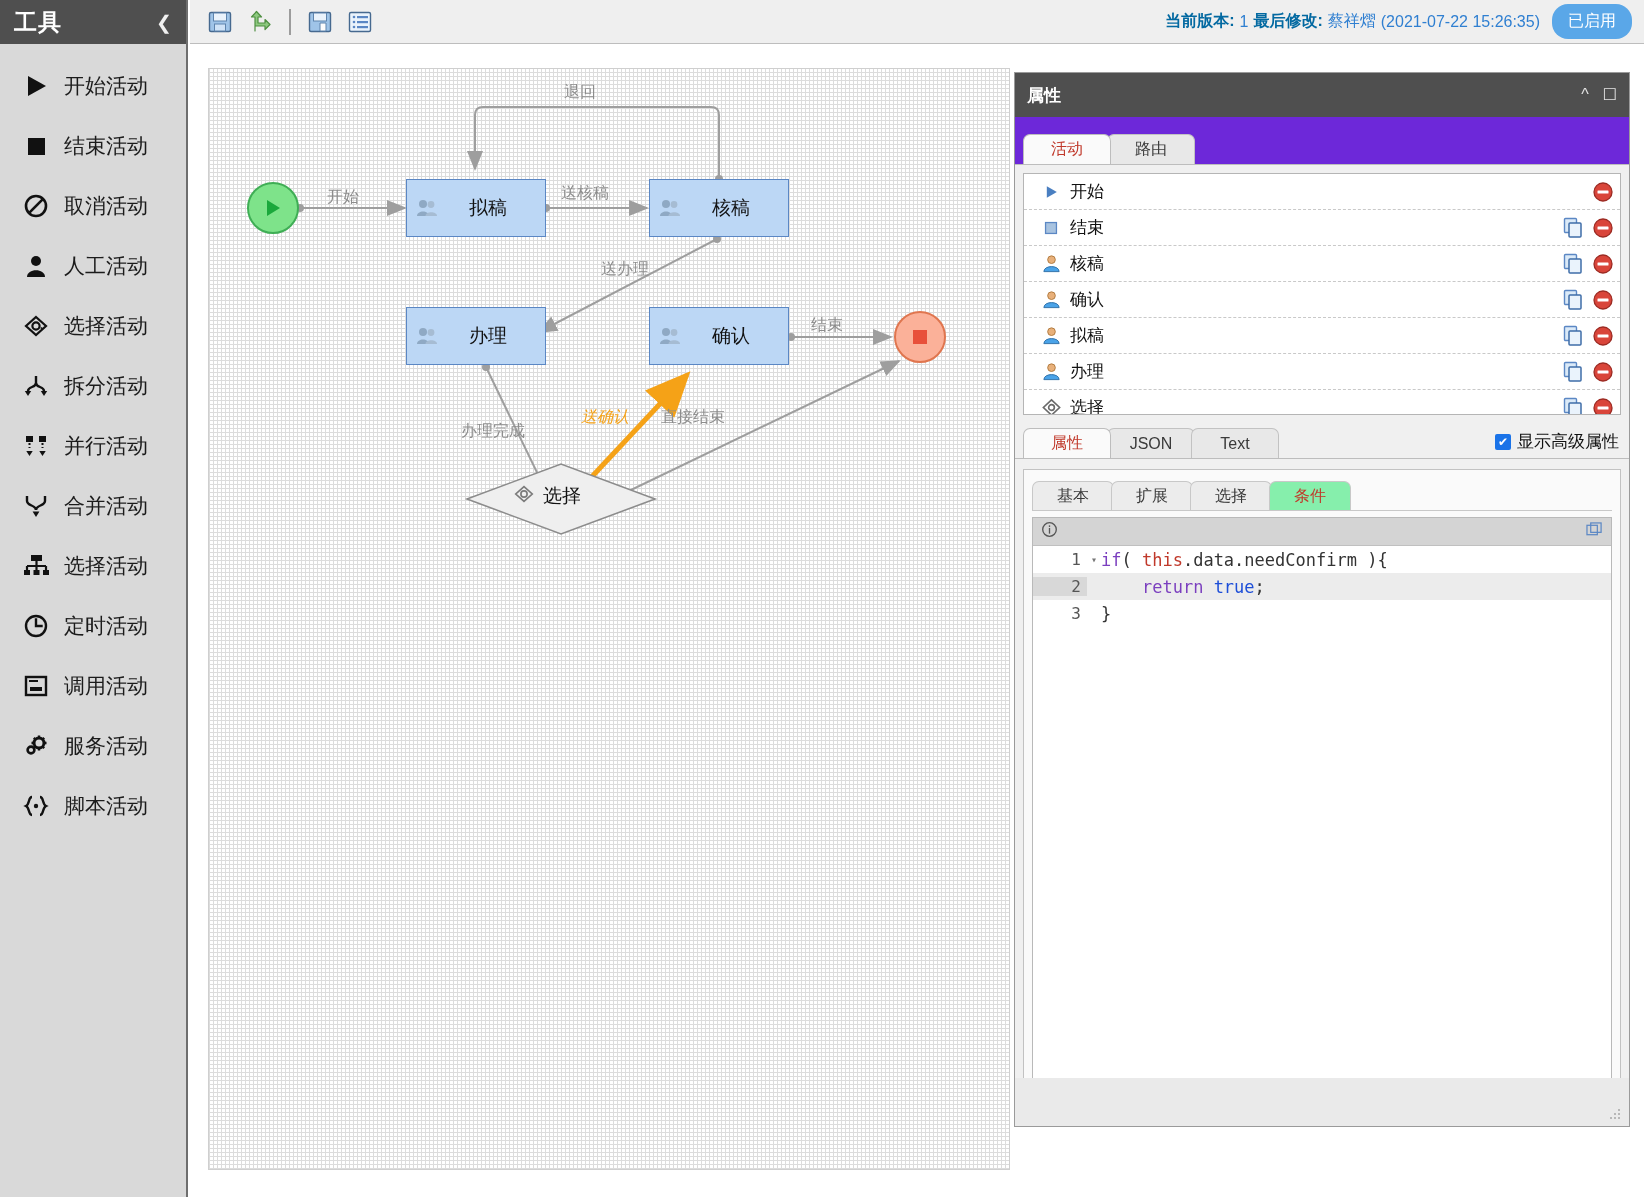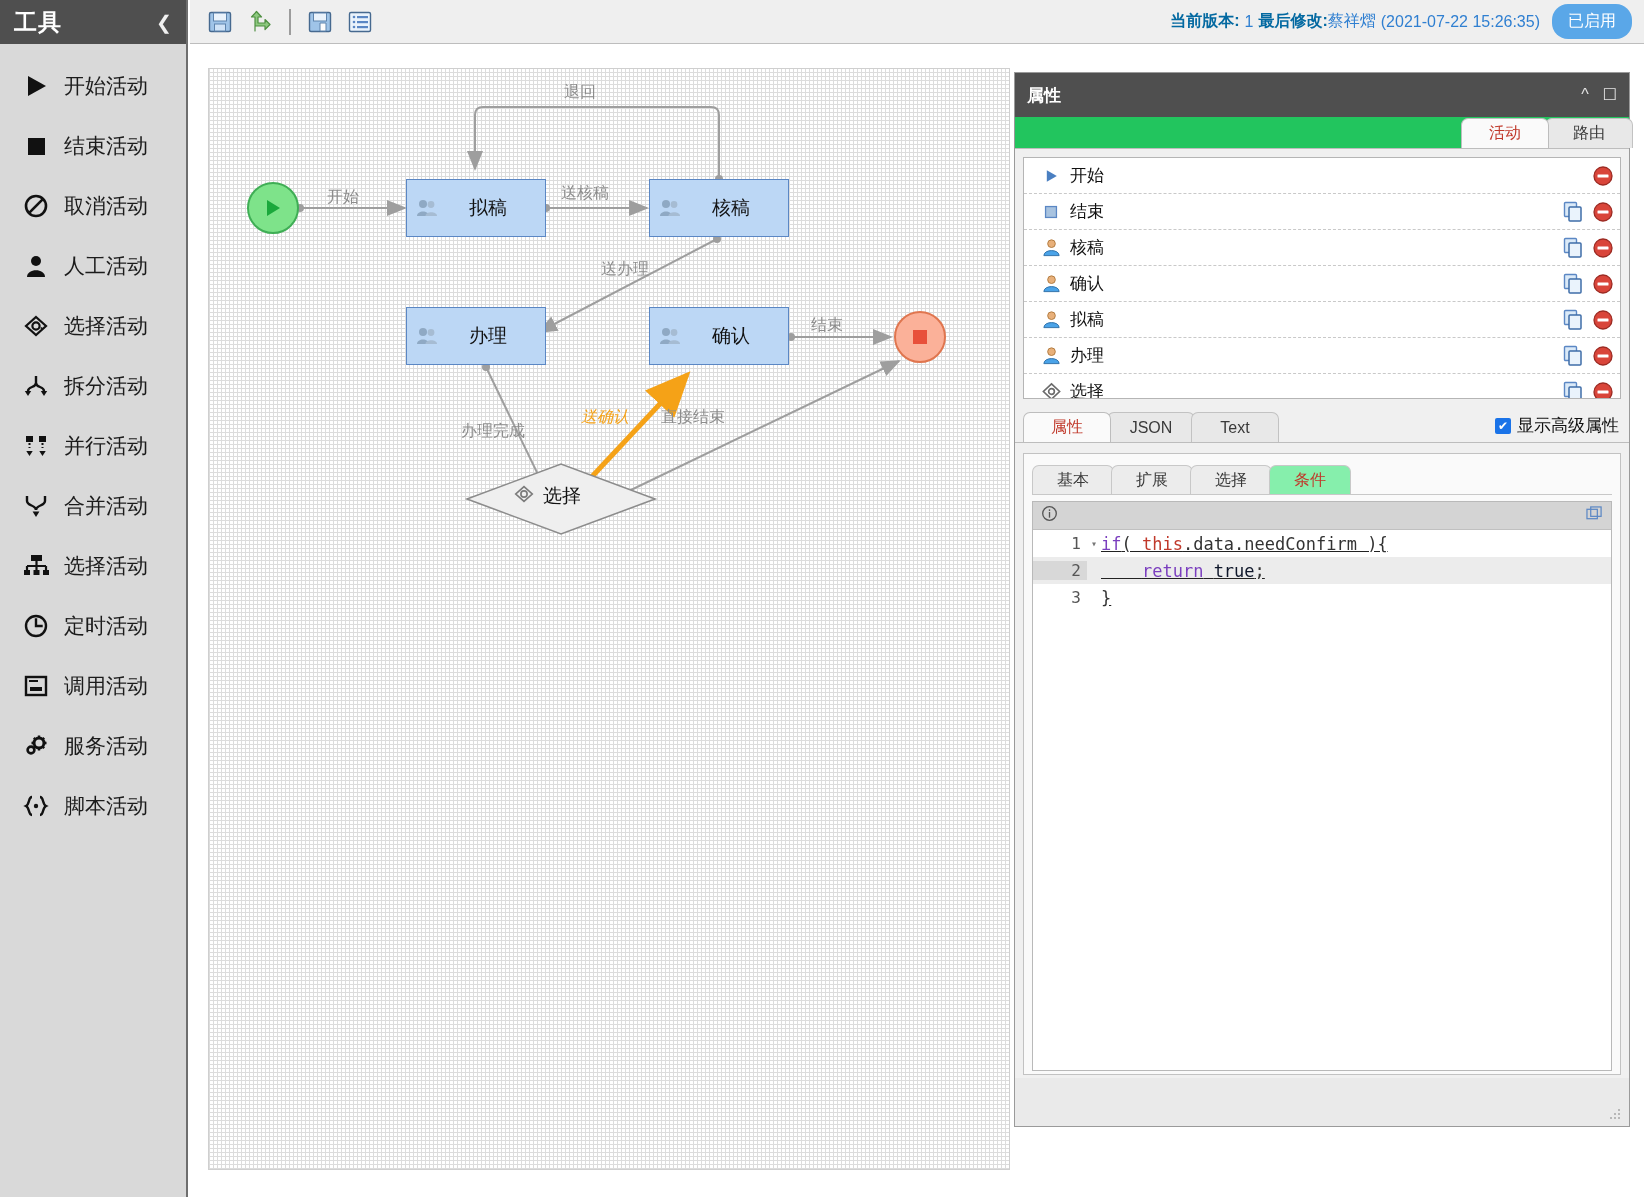--- a/index.html
+++ b/index.html
@@ -63,22 +63,22 @@
   .edge-label.hl{color:#f5a217;font-style:italic;}
 
   
   .props{position:absolute;left:1014px;top:72px;width:616px;height:1055px;background:#f0f0f0;
          border:1px solid #9a9a9a;box-sizing:border-box;}
   .props-head{height:44px;background:#4f4f4f;display:flex;align-items:center;padding:0 12px;
               box-sizing:border-box;}
   .props-head .t{color:#fff;font-size:17px;font-weight:bold;flex:1;}
   .ph-ic{color:#e3e3e3;font-size:16px;margin-left:14px;cursor:pointer;line-height:1;}
 
-  .tabrow{height:32px;display:flex;align-items:flex-end;padding-left:8px;box-sizing:border-box;
-          background:#22c55e;border-bottom:1px solid #bdbdbd;position:relative;justify-content:flex-end;}
+  .tabrow{height:48px;display:flex;align-items:flex-end;padding-left:8px;box-sizing:border-box;
+          background:#6d28d9;border-bottom:1px solid #bdbdbd;position:relative;}
   .tab{height:30px;min-width:88px;padding:0 18px;display:flex;align-items:center;justify-content:center;
        font-size:16px;color:#3a3a3a;background:#e8e8e8;border:1px solid #c2c2c2;border-bottom:none;
        border-radius:7px 7px 0 0;margin-right:-4px;cursor:pointer;box-sizing:border-box;}
   .tab.active{background:#fafafa;color:#c0392b;border-color:#bdbdbd;z-index:3;}
 
   .act-list{margin:8px 8px 0 8px;background:#fff;border:1px solid #b5b5b5;height:240px;overflow:hidden;
             position:relative;}
   .act-row{height:36px;display:flex;align-items:center;padding:0 6px 0 12px;box-sizing:border-box;
            border-bottom:1px dashed #c9c9c9;cursor:pointer;}
   .act-row .ic{width:30px;display:flex;align-items:center;justify-content:center;}
@@ -105,24 +105,24 @@
           position:relative;}
   .ed-head{height:28px;background:#d4d4d4;display:flex;align-items:center;justify-content:space-between;
            padding:0 8px;box-sizing:border-box;border-bottom:1px solid #c0c0c0;}
   .code-area{font-family:"DejaVu Sans Mono","Liberation Mono",monospace;font-size:17px;}
   .code-line{display:flex;align-items:center;height:27px;}
   .code-line.sel{background:#ececec;}
   .gutter{width:54px;text-align:right;padding-right:6px;color:#555;font-size:16px;flex:0 0 54px;
           box-sizing:border-box;}
   .code-line.sel .gutter{background:#d8d8d8;}
   .fold{width:14px;color:#777;font-size:10px;flex:0 0 14px;text-align:center;}
-  .code-txt{white-space:pre;color:#222;text-decoration:underline;}
+  .code-txt{white-space:pre;color:#222;}
   .k-kw{color:#7b3fbf;}
   .k-this{color:#c0392b;}
-  .k-lit{color:#0f172a;}
+  .k-lit{color:#1d4ed8;}
   .k-p{color:#333;}
 
   .props-footer{position:absolute;left:0;bottom:0;width:100%;height:48px;background:#eaeaea;}
   .resize-grip{position:absolute;right:8px;bottom:6px;width:12px;height:12px;opacity:.45;}
 </style>
 </head>
 <body>
 
 <div id="app">
 
@@ -296,21 +296,21 @@
             <rect x="10" y="12" width="11" height="2.2" fill="#5b87c4"></rect>
           <circle cx="7" cy="18" r="1.3" fill="#5b87c4"></circle>
             <rect x="10" y="17" width="11" height="2.2" fill="#5b87c4"></rect>
         </svg>
       </div>
     </div>
     <div class="tb-right">
       <span class="lbl">当前版本:</span>
       <span class="blue" style="margin:0 5px;">1</span>
       <span class="lbl">最后修改:</span>
-      <span class="blue" style="">蔡祥熠</span>
+      <span class="blue" style="margin-left:5px;">蔡祥熠</span>
       <span class="blue" style="margin-left:5px;">(2021-07-22 15:26:35)</span>
       <span class="badge-on">已启用</span>
     </div>
   </div>
 
   <div class="canvas-wrap">
     <div class="canvas">
       <svg class="flow">
         <defs>
           <marker id="ah" markerWidth="10" markerHeight="8" refX="9" refY="4" orient="auto">

